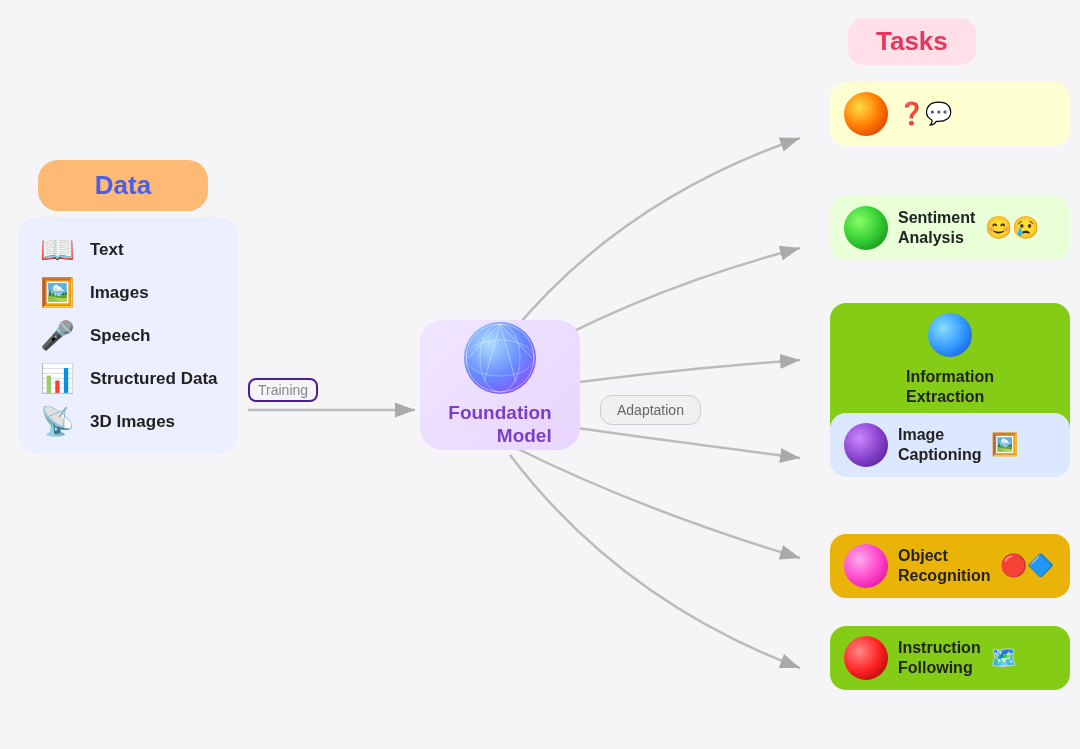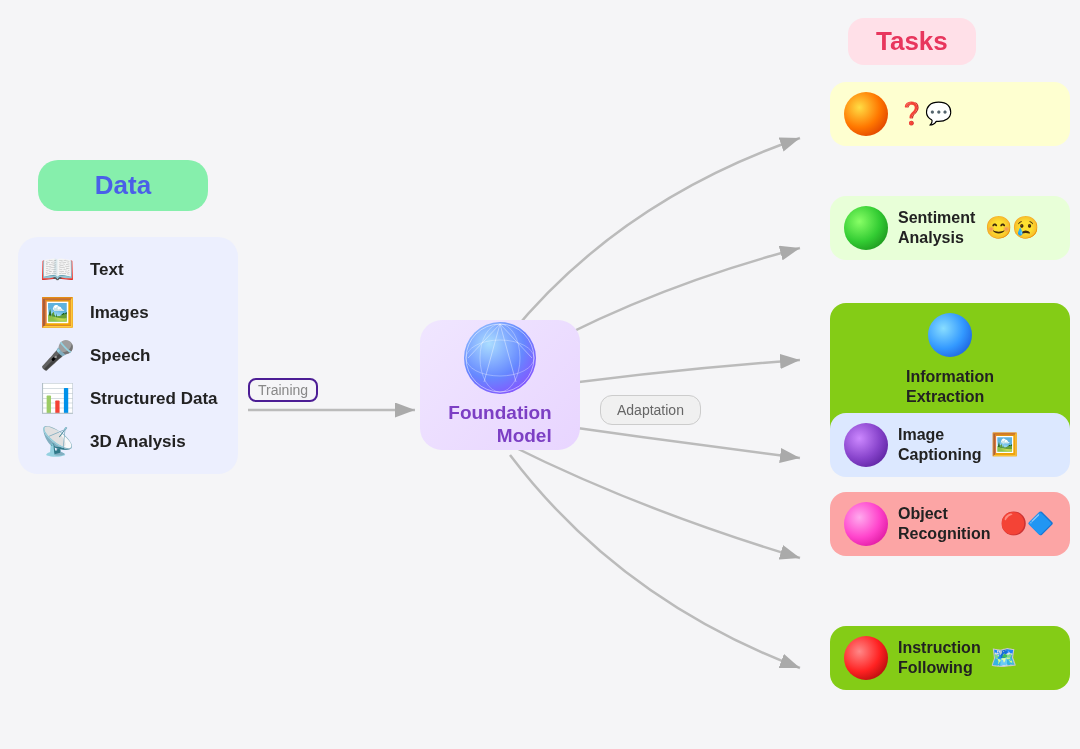--- a/index.html
+++ b/index.html
@@ -13,25 +13,25 @@
     }
 
     
     .data-section {
       position: absolute;
       left: 18px;
       top: 160px;
       width: 220px;
     }
     .data-label-box {
-      background: #86efac;
+      background: #fdba74;
       border-radius: 20px;
       text-align: center;
       padding: 10px 30px;
-      margin-bottom: 26px;
+      margin-bottom: 6px;
       margin-left: 20px;
       width: 170px;
     }
     .data-label-box span {
       font-size: 26px;
       font-weight: 700;
       color: #4a5fe8;
     }
     .data-items-box {
       background: #eceffe;
@@ -141,21 +141,21 @@
       font-weight: 700;
       color: #222;
       line-height: 1.25;
     }
     .task-card .task-emoji { font-size: 22px; }
 
     .task-qa { background: #feffd0; top: 82px; }
     .task-sa { background: #e8ffd8; top: 196px; margin-left: 8px; }
     .task-ie { background: #84cc16; top: 303px; flex-direction: column; }
     .task-ic { background: #dce8ff; top: 413px; }
-    .task-or { background: #fca5a5; top: 492px; }
+    .task-or { background: #eab308; top: 534px; }
     .task-if { background: #84cc16; top: 626px; }
 
     
     .arrows-svg {
       position: absolute;
       top: 0; left: 0;
       width: 1080px;
       height: 749px;
       pointer-events: none;
     }
@@ -208,21 +208,21 @@
     <div class="data-item">
       <span class="icon-area emoji-icon">🎤</span>
       <span>Speech</span>
     </div>
     <div class="data-item">
       <span class="icon-area emoji-icon">📊</span>
       <span>Structured Data</span>
     </div>
     <div class="data-item">
       <span class="icon-area emoji-icon">📡</span>
-      <span>3D Analysis</span>
+      <span>3D Images</span>
     </div>
   </div>
 </div>
 
 <svg class="arrows-svg">
 
   <defs>
     <marker id="arrowhead" markerWidth="8" markerHeight="6" refX="8" refY="3" orient="auto">
       <polygon points="0 0, 8 3, 0 6" fill="#aaa"></polygon>
     </marker>

